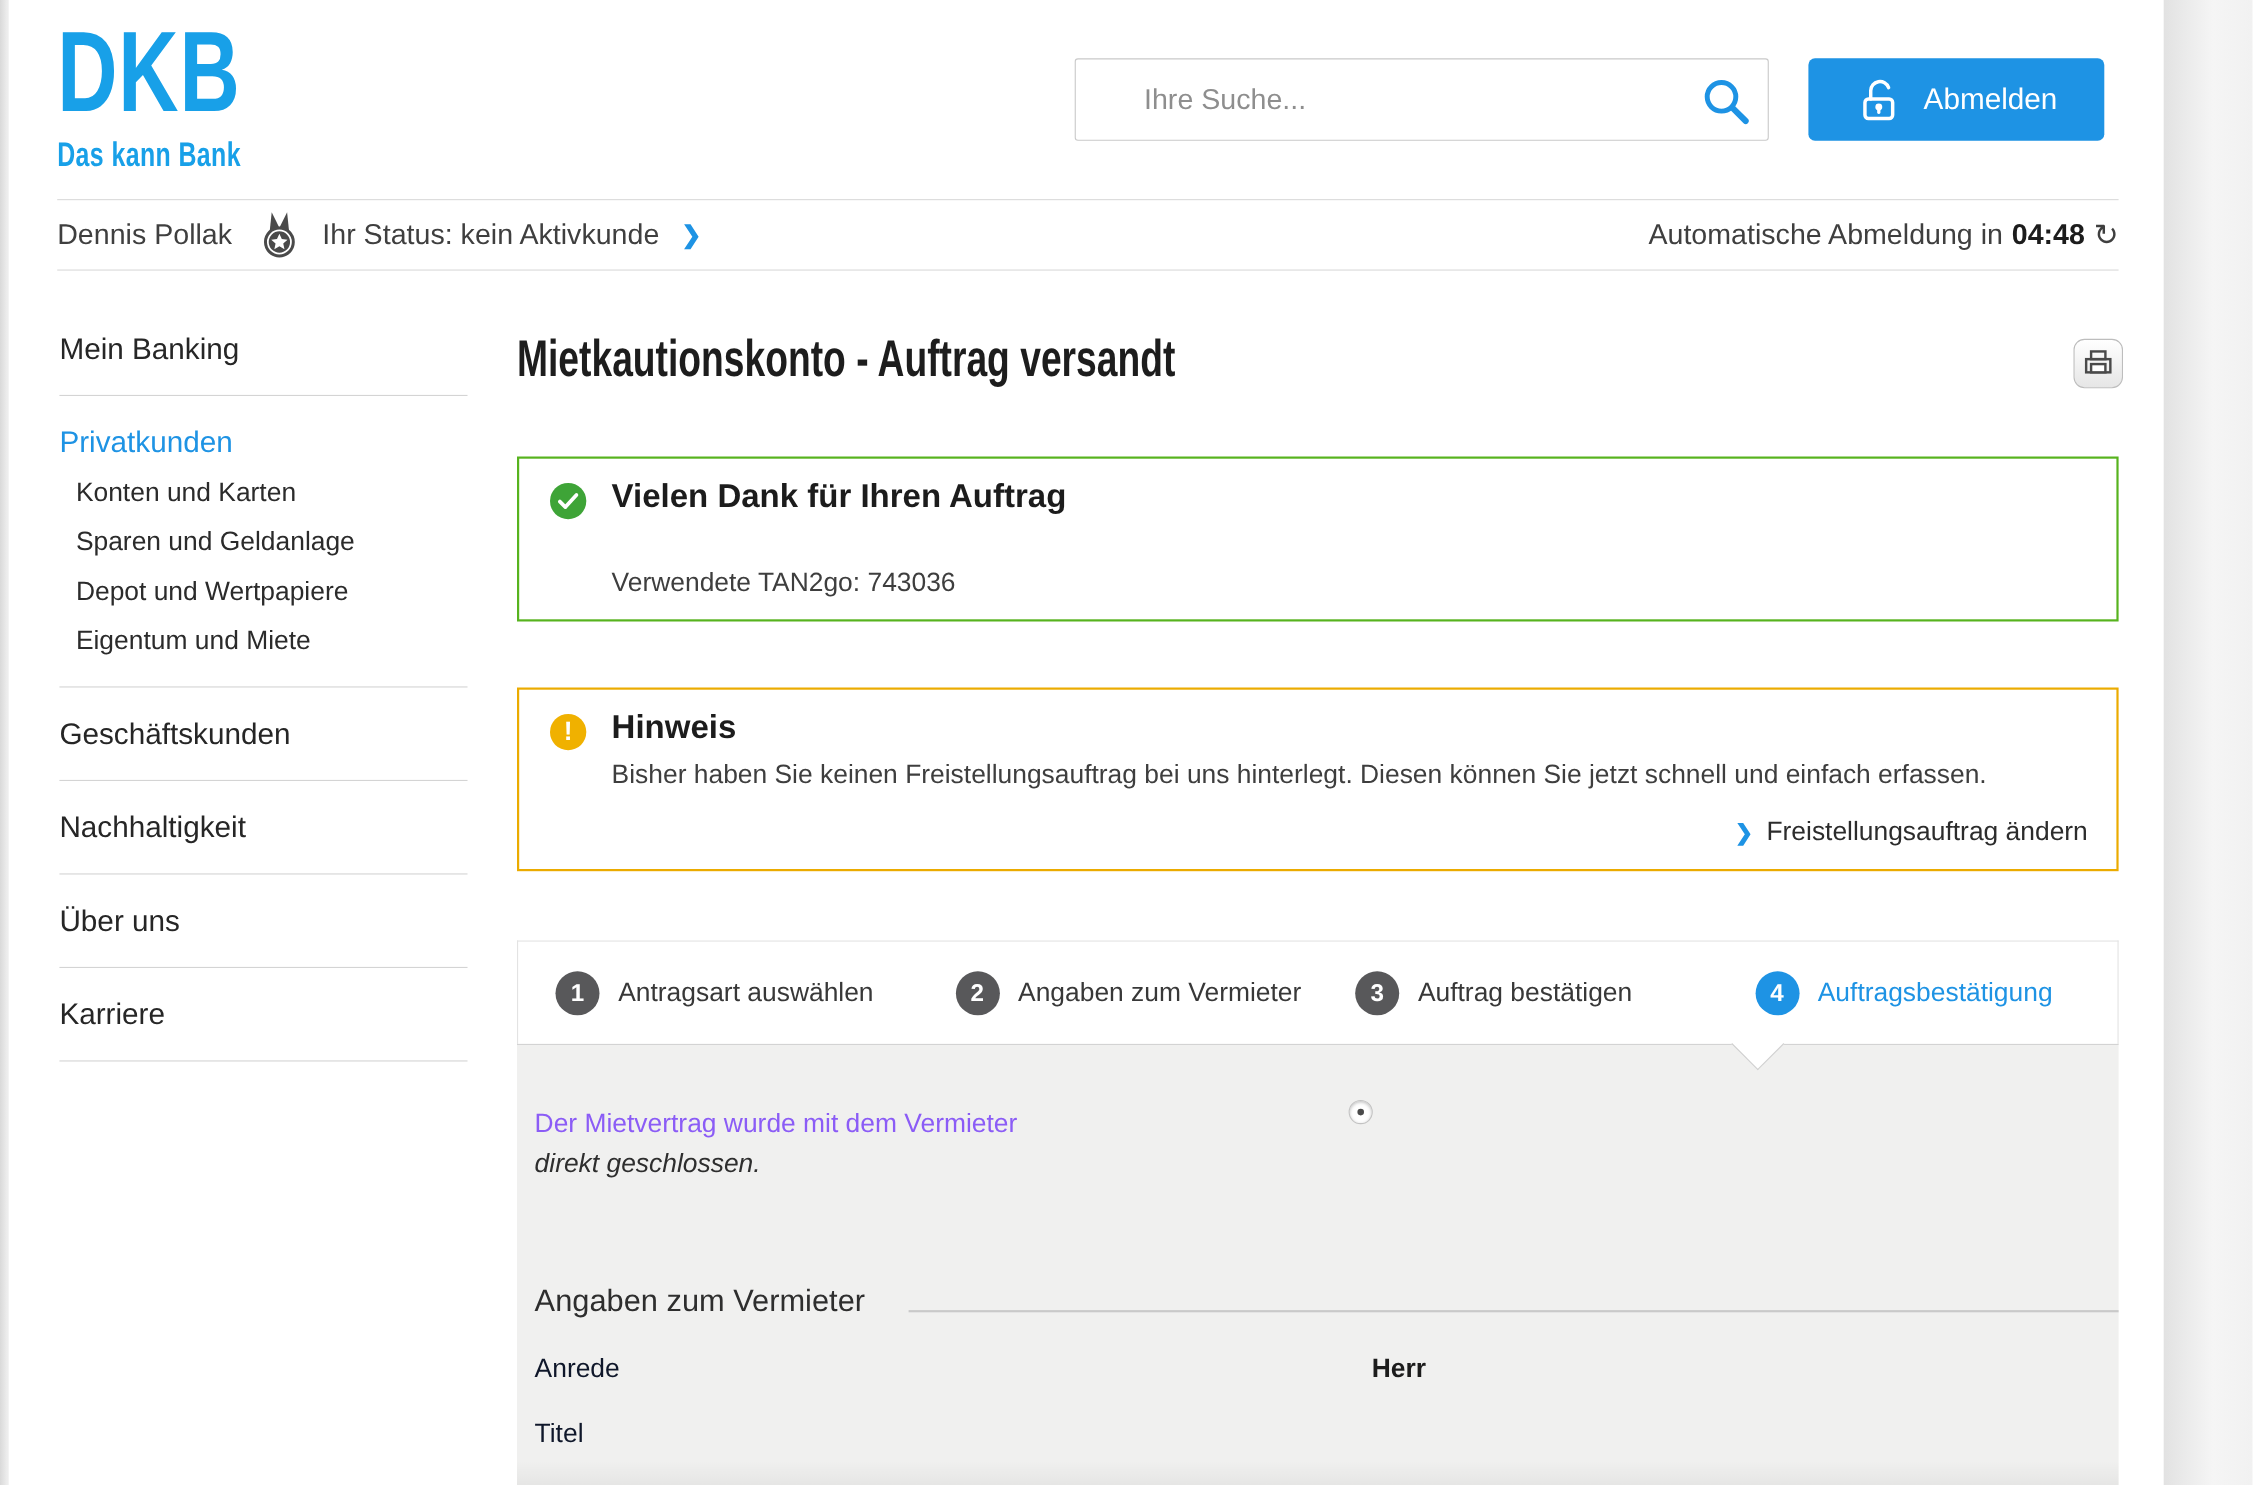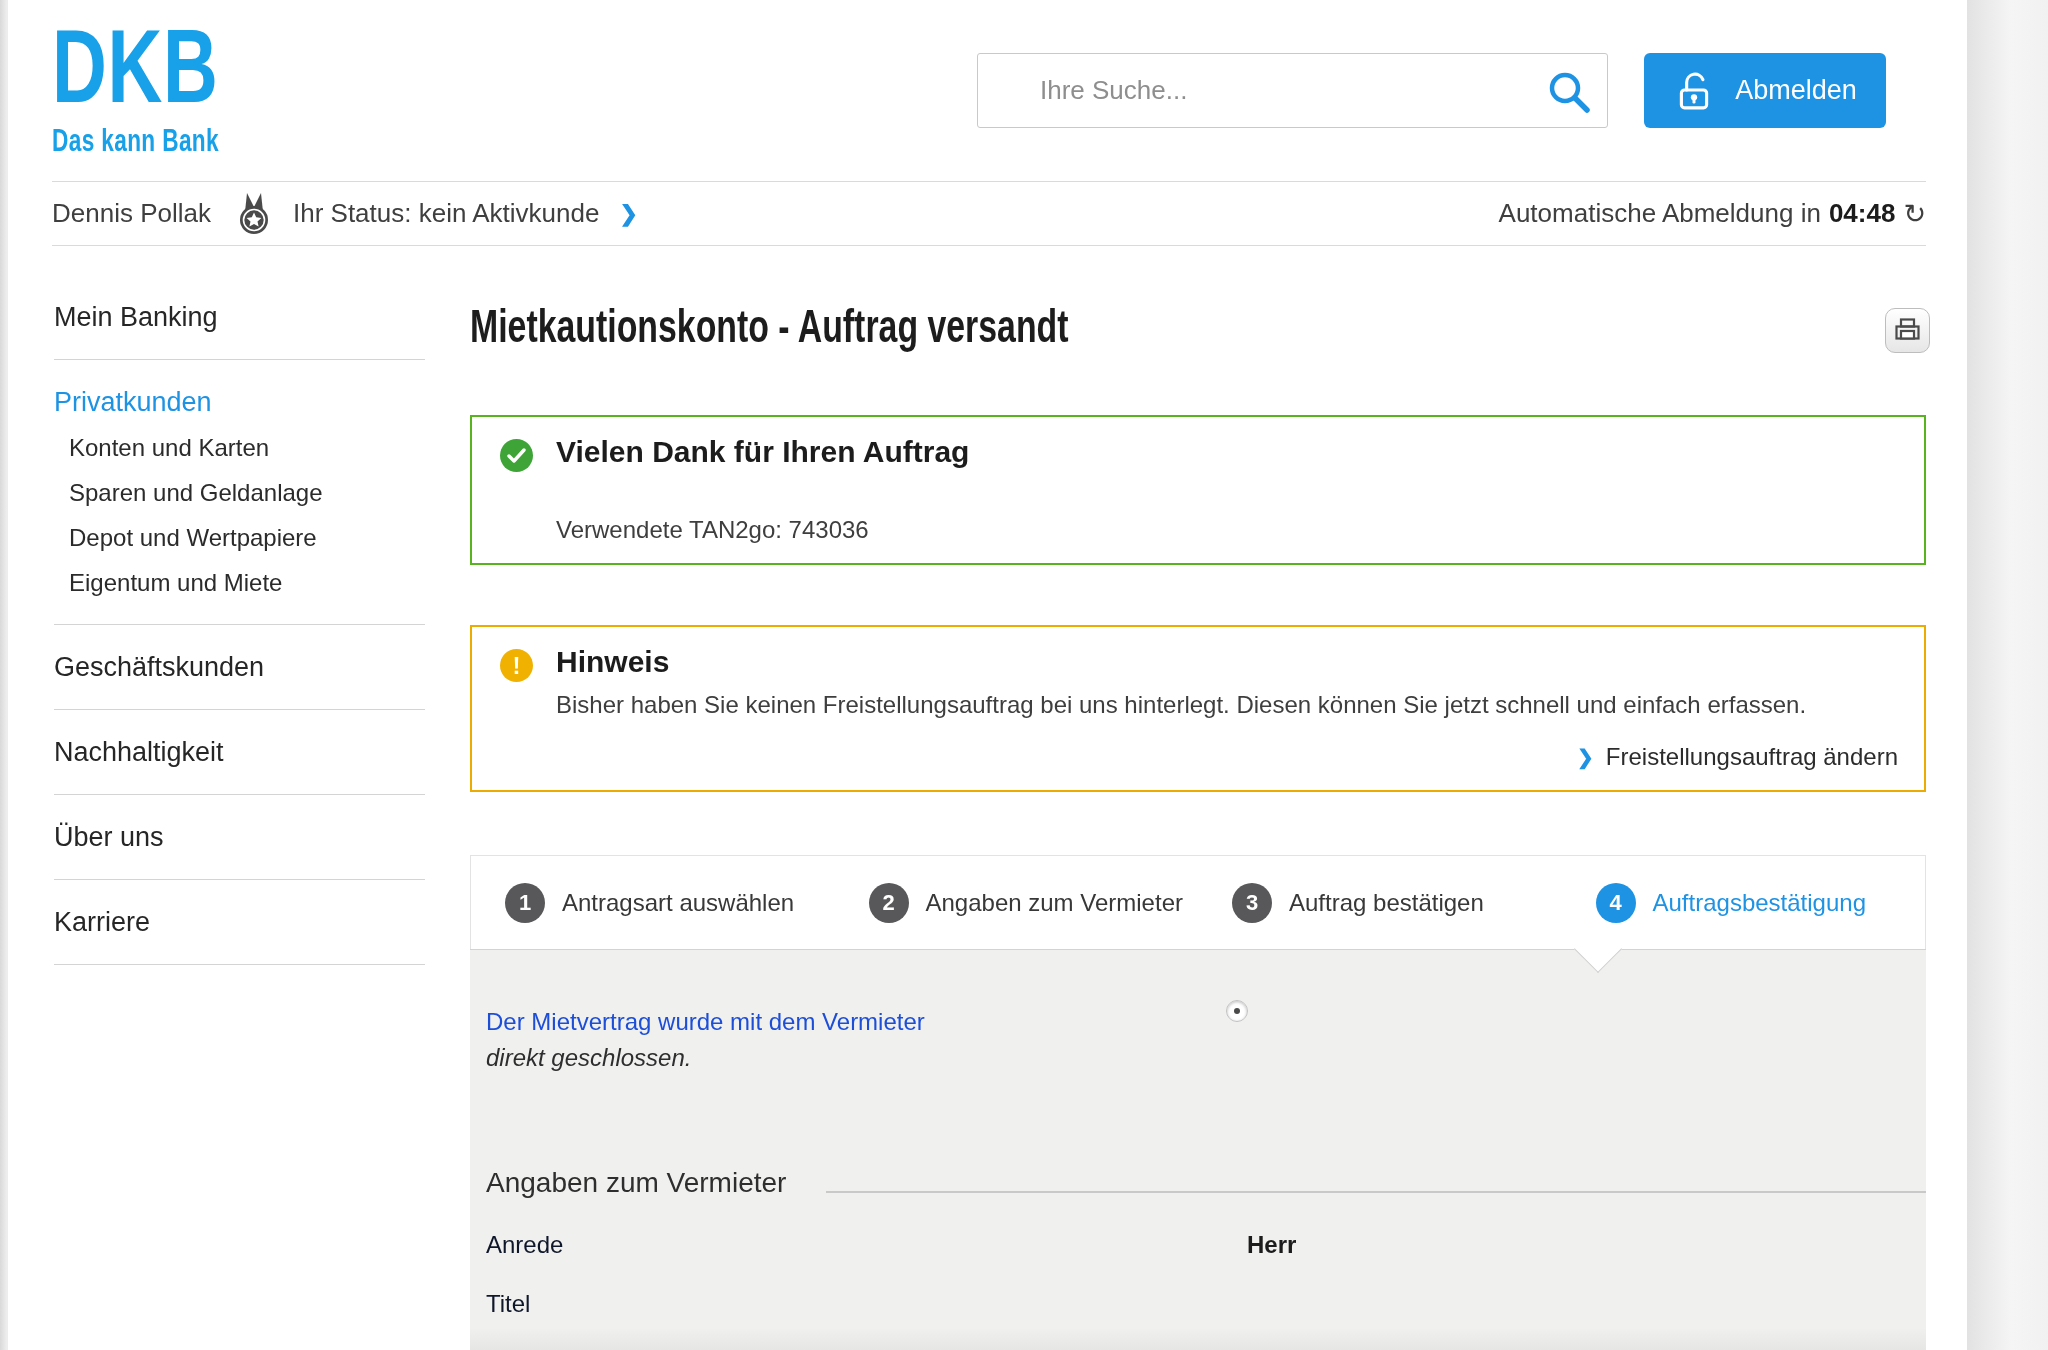--- a/index.html
+++ b/index.html
@@ -18,21 +18,21 @@
   .logo-main { font-size:104px; font-weight:bold; line-height:0.82; letter-spacing:1px; }
   .logo-tag  { font-size:31px; font-weight:bold; margin-top:14px; letter-spacing:0.5px; }
 
   .search-box { position:absolute; left:977px; top:53px; width:631px; height:75px;
                 border:1px solid #c9c9c9; border-radius:3px; background:#fff;padding-left:40px; }
   .search-input { width:100%; height:100%; border:none; outline:none; font-size:26px; color:#555;
                   padding:0 80px 0 22px; background:transparent; font-family:inherit; }
   .search-input::placeholder { color:#8e8e8e; }
   .search-ic { position:absolute; right:14px; top:14px; width:48px; height:48px; cursor:pointer; }
 
-  .logout-btn { position:absolute; left:1644px; top:53px; width:242px; height:75px; background:#1E93E4;
+  .logout-btn { position:absolute; left:1644px; top:53px; width:269px; height:75px; background:#1E93E4;
                 border:none; border-radius:6px; display:flex; align-items:center; justify-content:center;
                 gap:20px; color:#fff; font-size:27px; cursor:pointer; font-family:inherit; }
 
   
   .statusbar { position:absolute; left:52px; top:181px; width:1874px; height:65px;
                border-top:1px solid #dadada; border-bottom:1px solid #dadada;
                display:flex; align-items:center; font-size:26px; color:#3f3f3f; }
   .statusbar .uname { margin-right:22px; }
   .status-link { display:flex; align-items:center; gap:18px; cursor:pointer; }
   .status-link .chev { color:#1E93E4; font-size:22px; font-weight:bold; margin-left:2px; }
@@ -84,21 +84,21 @@
   .step.active .step-circle { background:#1E93E4; }
   .step.active .step-label { color:#1E93E4; }
 
   
   .panel { position:absolute; left:0; top:703px; width:1456px; height:401px; background:#F0F0EF;
            border-top:1px solid #d3d3d3; }
   .panel::after { content:""; position:absolute; left:0; bottom:0; width:100%; height:22px;
                   background:linear-gradient(rgba(0,0,0,0),rgba(0,0,0,0.045)); }
   .notch { position:absolute; left:1111px; top:-18px; width:34px; height:34px; background:#fff;
            transform:rotate(45deg); border-right:1px solid #cfcfcf; border-bottom:1px solid #cfcfcf; }
-  .stmt1 { position:absolute; left:16px; top:58px; font-size:24px; color:#1d4ed8; }
+  .stmt1 { position:absolute; left:16px; top:58px; font-size:24px; color:#8b5cf6; }
   .stmt2 { position:absolute; left:16px; top:94px; font-size:24px; color:#2e2e2e;font-style:italic; }
   .radio { position:absolute; left:756px; top:50px; width:22px; height:22px; border-radius:50%;
            background:#fff; border:1px solid #c2c2c2; box-shadow:inset 0 1px 3px rgba(0,0,0,0.25); cursor:pointer; }
   .radio::after { content:""; position:absolute; left:7px; top:7px; width:6px; height:6px;
                   border-radius:50%; background:#4a4a4a; }
   .section-head { position:absolute; left:16px; top:217px; font-size:28px; color:#2e2e2e; }
   .section-rule { position:absolute; left:356px; right:0; top:241px; height:2px; background:#c9c9c9; }
   .field-label { position:absolute; left:16px; font-size:24px; color:#0f172a; }
   .field-value { position:absolute; left:777px; font-size:24px; font-weight:bold; color:#1c1c1c; }
   .row-anrede { top:281px; }

